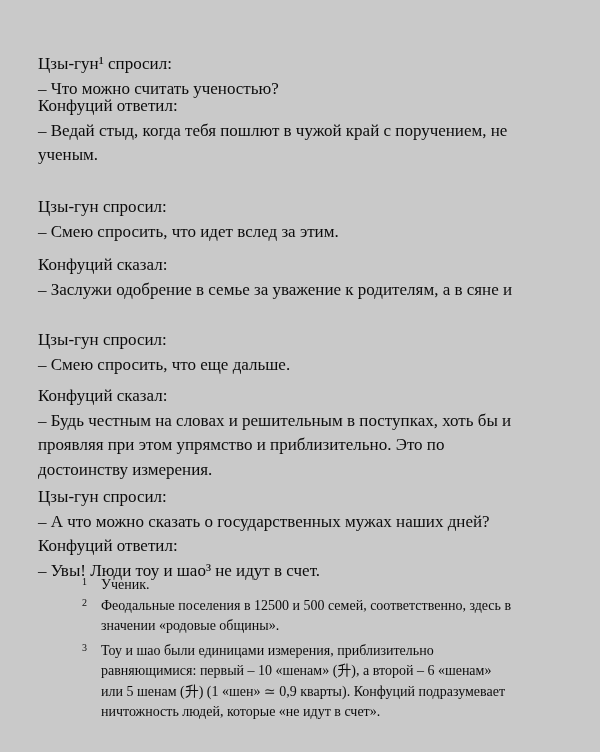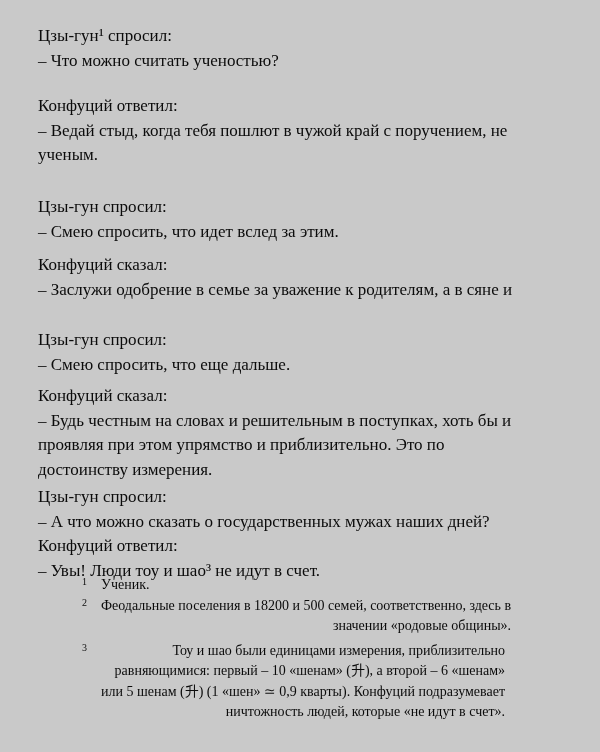--- a/index.html
+++ b/index.html
@@ -41,28 +41,28 @@
     line-height: 20.3px;
   }
   .fn-marker {
     flex: none;
     width: 19px;
     font-size: 10px;
     line-height: 20.3px;
     transform: translateY(-3.5px);
   }
   .fn-body { display: block; }
-  .fn-body .line { white-space: nowrap; text-align: right; }
+  .fn-body .line { white-space: nowrap; }
 </style>
 </head>
 <body style="background: rgb(201, 201, 201); color: rgb(11, 11, 11);">
 
 <div class="page">
 
-  <p class="para" style="top:24px">
+  <p class="para" style="top:52px">
     <span class="line">Цзы-гун¹ спросил:</span>
     <span class="line">– Что можно считать ученостью?</span>
   </p>
 
   <p class="para" style="top:94px">
     <span class="line">Конфуций ответил:</span>
     <span class="line">– Ведай стыд, когда тебя пошлют в чужой край с поручением, не</span>
     <span class="line">ученым.</span>
   </p>
 
@@ -101,21 +101,21 @@
   <div class="footnote" style="top:575px">
     <span class="fn-marker">1</span>
     <span class="fn-body">
       <span class="line">Ученик.</span>
     </span>
   </div>
 
   <div class="footnote" style="top:596px">
     <span class="fn-marker">2</span>
     <span class="fn-body">
-      <span class="line">Феодальные поселения в 18200 и 500 семей, соответственно, здесь в</span>
+      <span class="line">Феодальные поселения в 12500 и 500 семей, соответственно, здесь в</span>
       <span class="line">значении «родовые общины».</span>
     </span>
   </div>
 
   <div class="footnote" style="top:641px">
     <span class="fn-marker">3</span>
     <span class="fn-body">
       <span class="line">Тоу и шао были единицами измерения, приблизительно</span>
       <span class="line">равняющимися: первый – 10 «шенам» (升), а второй – 6 «шенам»</span>
       <span class="line">или 5 шенам (升) (1 «шен» ≃ 0,9 кварты). Конфуций подразумевает</span>

